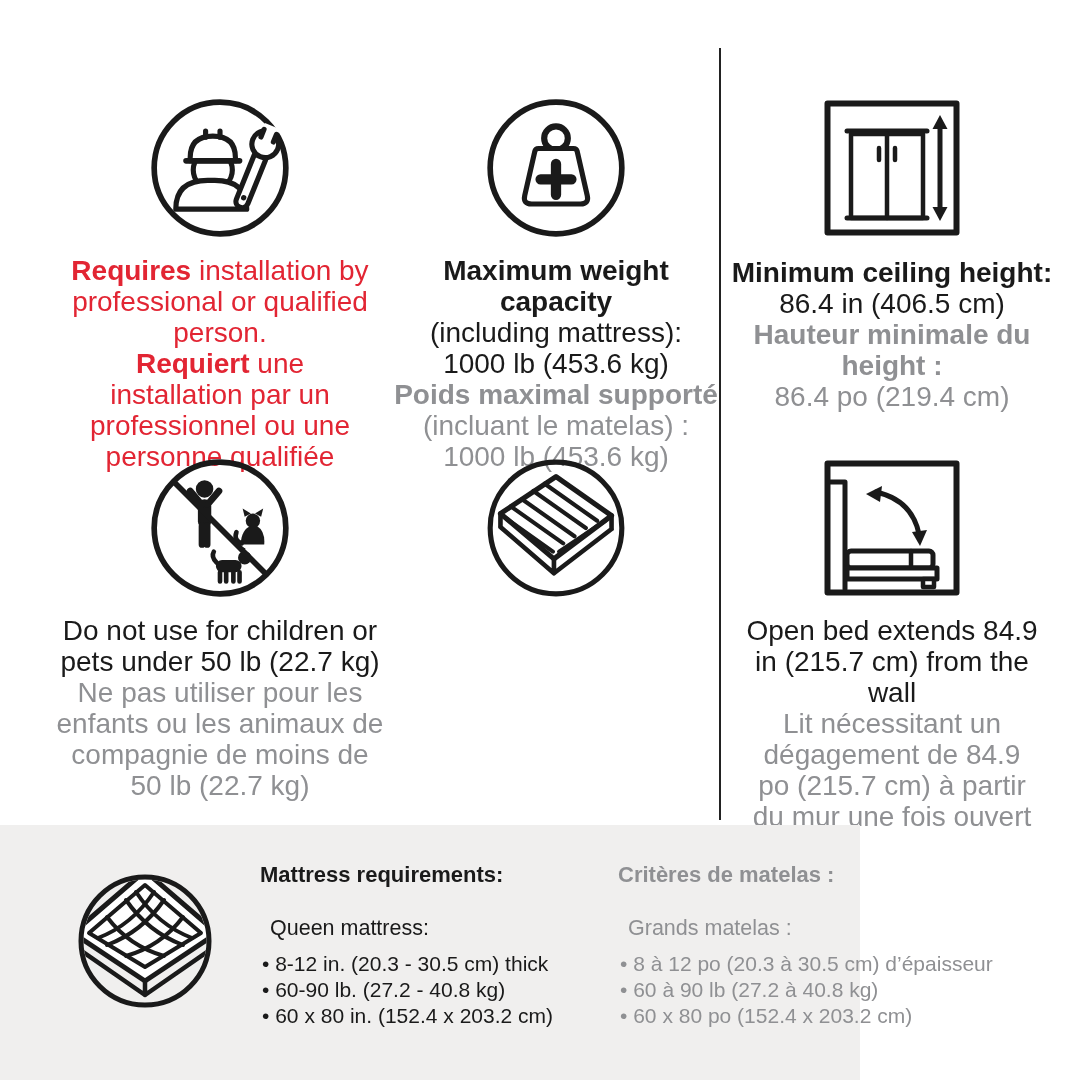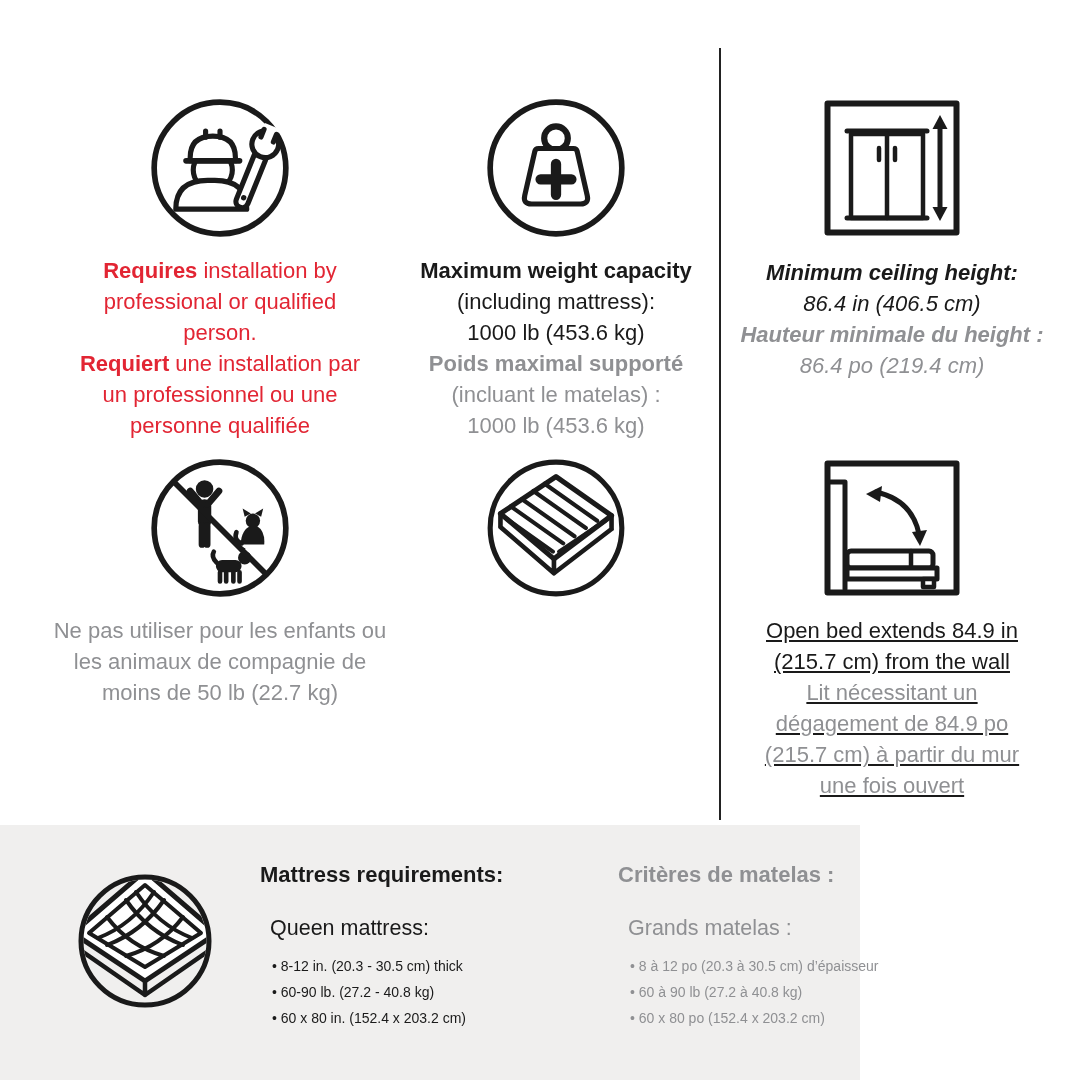--- a/index.html
+++ b/index.html
@@ -9,35 +9,35 @@
     --strip-bg:#f0efee;
     --divider:#222222;
   }
   html,body{margin:0;padding:0;background:#ffffff;}
   #canvas{
     position:relative;width:1080px;height:1080px;background:#ffffff;overflow:hidden;
     font-family:"Liberation Sans", sans-serif;color:var(--text-black);
   }
   .blk{position:absolute;width:336px;text-align:center;}
   .icon-wrap{display:flex;justify-content:center;align-items:center;height:144px;}
-  .txt{font-size:22px;line-height:31px;margin-top:15px;}
+  .txt{font-size:28px;line-height:31px;margin-top:15px;}
   .txt p{margin:0;}
   .gray{color:var(--text-gray);}
   .red{color:var(--accent-red);}
   .bold{font-weight:700;}
   .w300{width:300px;margin-left:auto;margin-right:auto;}
-  .w290{width:292px;margin-left:auto;margin-right:auto;text-decoration:underline;}
+  .w290{width:292px;margin-left:auto;margin-right:auto;}
   .divider{position:absolute;left:719px;top:48px;width:2px;height:772px;background:var(--divider);}
   .strip{position:absolute;left:0;top:825px;width:860px;height:255px;background:var(--strip-bg);}
   .strip .icon-abs{position:absolute;left:75px;top:46px;}
   .col-en{position:absolute;left:260px;top:37px;width:330px;}
   .col-fr{position:absolute;left:618px;top:37px;width:450px;}
   .m-title{font-size:22px;font-weight:700;margin:0 0 27px 0;}
   .m-sub{font-size:21.5px;line-height:26px;margin:10px;}
-  ul.m-list{margin:12px;padding:0;list-style:none;font-size:14px;line-height:26px;}
+  ul.m-list{margin:2px;padding:0;list-style:none;font-size:21px;line-height:26px;}
   ul.m-list li::before{content:"\2022\00a0";}
   svg{display:block;}
   svg .s{stroke:var(--text-black);fill:none;stroke-linecap:round;stroke-linejoin:round;}
   svg .f{fill:var(--text-black);stroke:none;}
   svg .wf{fill:#ffffff;}
 </style>
 </head>
 <body>
 
 <div id="canvas">
@@ -94,21 +94,21 @@
         <path class="s" d="M25 33 h80" stroke-width="5"></path>
         <rect class="s" x="29" y="36" width="72" height="84" stroke-width="4.5"></rect>
         <path class="s" d="M65 36 v84" stroke-width="4.5"></path>
         <path class="s" d="M57 50 v12 M73 50 v12" stroke-width="4.5"></path>
         <path class="s" d="M25 120 h80" stroke-width="5"></path>
         <path class="s" d="M118 29 v82" stroke-width="5"></path>
         <path class="f" d="M118 17 l-7.5 14 h15 z"></path>
         <path class="f" d="M118 123 l-7.5 -14 h15 z"></path>
       </svg>
     </div>
-    <div class="txt" style="margin-top:17px;font-style:italic;">
+    <div class="txt" style="margin-top:17px;">
       <div class="bold">Minimum ceiling height:</div>
       <div>86.4 in (406.5 cm)</div>
       <div class="bold gray">Hauteur minimale du height :</div>
       <div class="gray">86.4 po (219.4 cm)</div>
     </div>
   </div>
 
   <div class="blk" style="left:52px;top:456px;">
     <div class="icon-wrap">
       <svg width="144" height="144" viewBox="0 0 140 140">
@@ -128,20 +128,21 @@
           <path class="s" d="M9 8 Q3 2 6 -3" stroke-width="4.5"></path>
           <rect class="f" x="8" y="5" width="25" height="12" rx="6"></rect>
           <circle class="f" cx="36" cy="3" r="6.5"></circle>
           <path class="f" d="M32 -3 L30 -9 L37 -6 Z"></path>
           <path class="s" d="M12 17 v9 M18 17 v9 M25 17 v9 M31 17 v9" stroke-width="4.5"></path>
         </g>
         <path class="s" d="M26 26 L114 114" stroke-width="5.5"></path>
       </svg>
     </div>
     <div class="txt">
+      <p>Do not use for children or pets under 50 lb (22.7 kg)</p>
       <p class="gray">Ne pas utiliser pour les enfants ou les animaux de compagnie de moins de 50 lb (22.7 kg)</p>
     </div>
   </div>
 
   <div class="blk" style="left:388px;top:456px;">
     <div class="icon-wrap">
       <svg width="144" height="144" viewBox="0 0 140 140">
         <circle class="s" cx="70" cy="70" r="64" stroke-width="5"></circle>
         <path class="s wf" d="M70 20 L124 58 L68 100 L16 56 Z" stroke-width="5"></path>
         <path class="s" d="M22 61 L67 93" stroke-width="4"></path>

